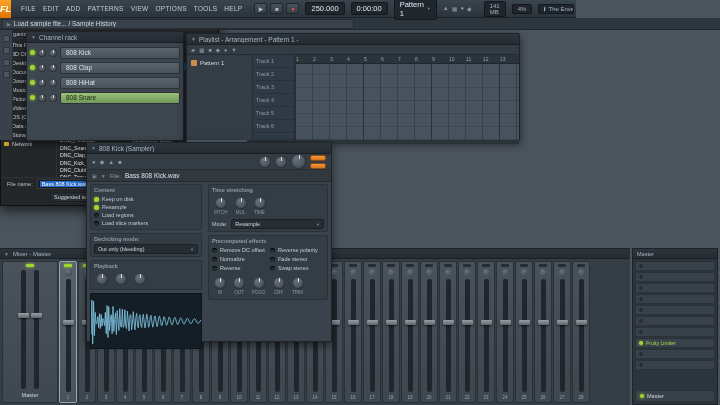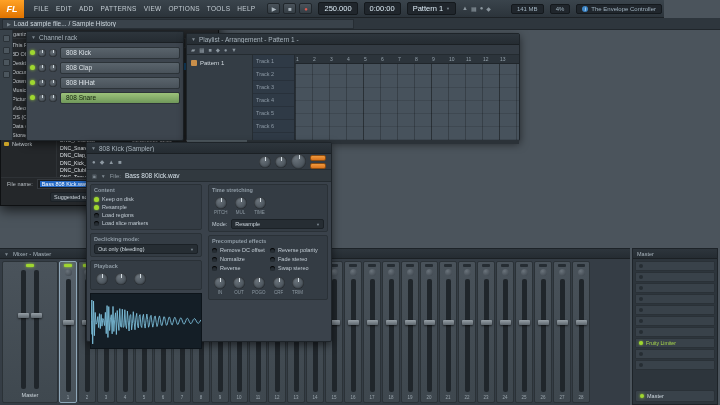--- a/index.html
+++ b/index.html
@@ -1,20 +1,20 @@
 <!DOCTYPE html>
 <html><head>
 <meta charset="utf-8">
 <style>
   * { margin:0; padding:0; box-sizing:border-box; font-family:"Liberation Sans", sans-serif; }
   html,body { width:720px; height:405px; overflow:hidden; }
   body { background:#4b545c; position:relative; color:#c6cfd6; }
 
   
-  #menubar { position:absolute; left:0; top:0; width:664px; height:18px;
+  #menubar { position:absolute; left:0; top:0; width:576px; height:18px;
     background:linear-gradient(#3a444c,#2c343b); display:flex; align-items:center; gap:6px;
     border-bottom:1px solid #1d2226; padding-right:2px; z-index:20;}
   #fl-logo { width:24px; height:18px; background:linear-gradient(#ffa226,#e07300);
     color:#fff; font-weight:bold; font-size:9px; font-style:italic;
     display:flex; align-items:center; justify-content:center; }
   #menus { display:flex; gap:7px; padding-left:4px; }
   .menu-item { font-size:6.5px; color:#c3ccd3; letter-spacing:.3px; cursor:default; }
   #transport { display:flex; align-items:center; gap:3px; margin-left:6px; }
   .tbtn { width:13px; height:11px; background:linear-gradient(#4a535b,#343d44); border:1px solid #20262b;
     border-radius:2px; font-size:6px; color:#aeb9c1; display:flex; align-items:center; justify-content:center; }

